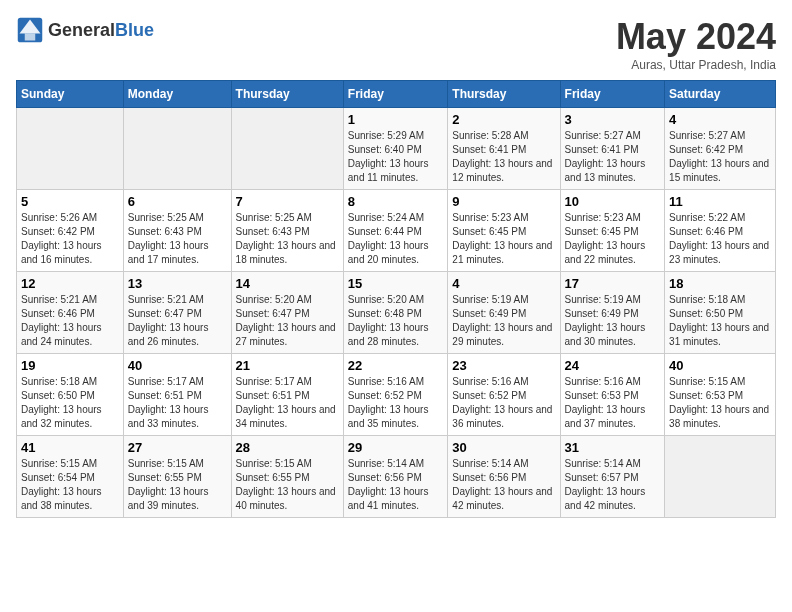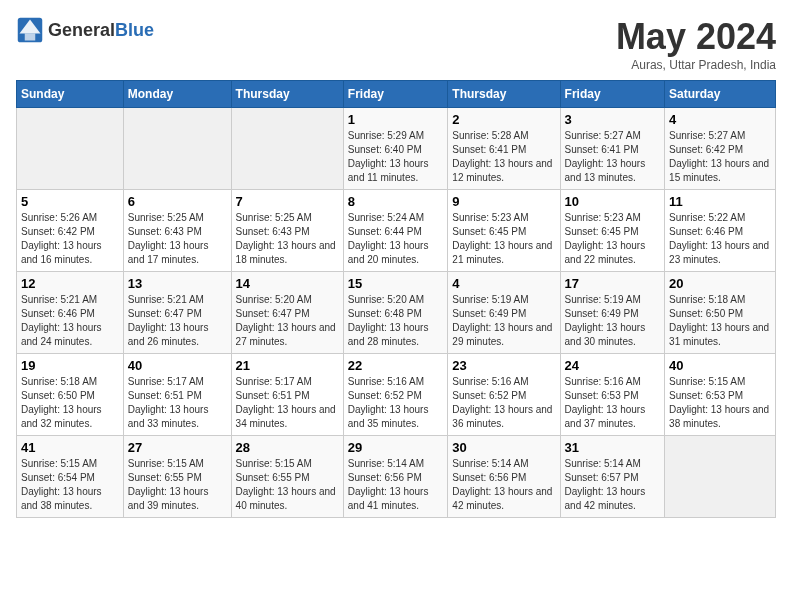--- a/index.html
+++ b/index.html
@@ -191,21 +191,21 @@
         </td>
         <td>
           <span class="day-number">4</span>
           <div class="day-info">Sunrise: 5:19 AM<br>Sunset: 6:49 PM<br>Daylight: 13 hours and 29 minutes.</div>
         </td>
         <td>
           <span class="day-number">17</span>
           <div class="day-info">Sunrise: 5:19 AM<br>Sunset: 6:49 PM<br>Daylight: 13 hours and 30 minutes.</div>
         </td>
         <td>
-          <span class="day-number">20</span>
+          <span class="day-number">18</span>
           <div class="day-info">Sunrise: 5:18 AM<br>Sunset: 6:50 PM<br>Daylight: 13 hours and 31 minutes.</div>
         </td>
       </tr>
       <tr>
         <td>
           <span class="day-number">19</span>
           <div class="day-info">Sunrise: 5:18 AM<br>Sunset: 6:50 PM<br>Daylight: 13 hours and 32 minutes.</div>
         </td>
         <td>
           <span class="day-number">40</span>

